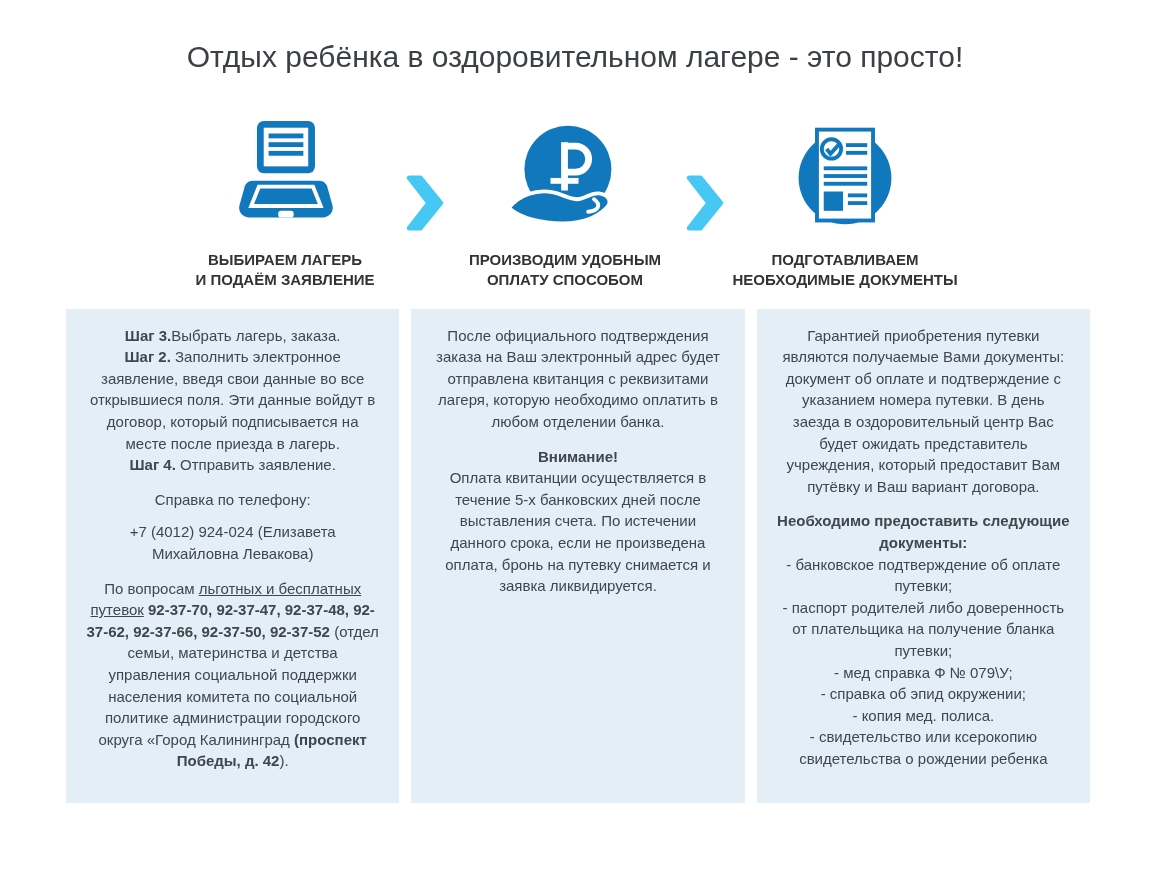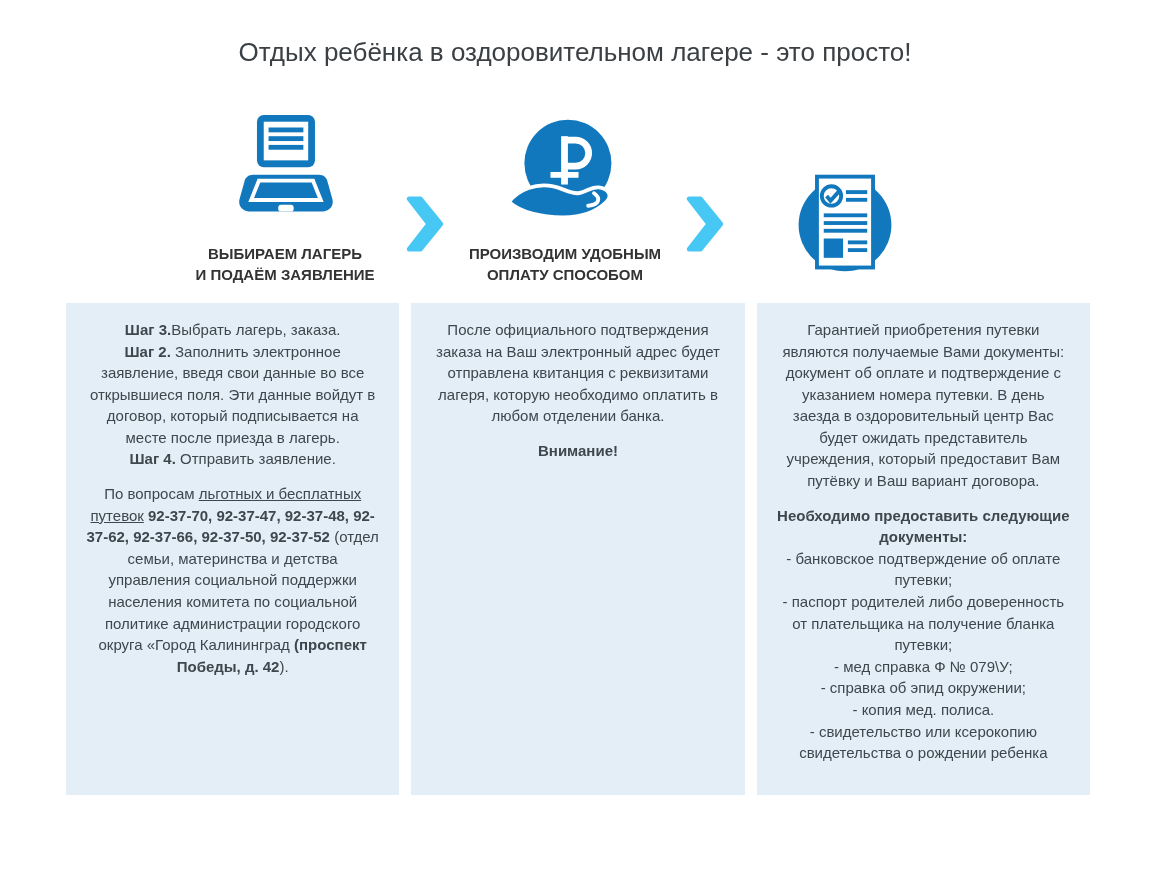--- a/index.html
+++ b/index.html
@@ -5,27 +5,27 @@
   * { box-sizing: border-box; }
   body {
     margin: 0;
     background: #ffffff;
     width: 1150px;
     font-family: "Liberation Sans", sans-serif;
   }
   .page-title {
     padding-top: 20px;
     text-align: center;
-    font-size: 26px;
+    font-size: 30px;
     font-weight: 400;
     color: var(--title_text);
   }
   .steps-row {
     display: flex;
-    align-items: flex-end;
+    align-items: center;
     margin: 42px 0 0 165px;
     width: 800px;
   }
   .step-col {
     width: 240px;
     display: flex;
     flex-direction: column;
     align-items: center;
   }
   .icon-wrap {
@@ -138,32 +138,38 @@
           <rect x="61" y="25" width="22" height="4" fill="currentColor"></rect>
           <rect x="61" y="33" width="22" height="4" fill="currentColor"></rect>
           <rect x="38" y="49" width="45" height="4" fill="currentColor"></rect>
           <rect x="38" y="57" width="45" height="4" fill="currentColor"></rect>
           <rect x="38" y="65" width="45" height="4" fill="currentColor"></rect>
           <rect x="38" y="75" width="20" height="20" fill="currentColor"></rect>
           <rect x="63" y="77" width="20" height="4" fill="currentColor"></rect>
           <rect x="63" y="85" width="20" height="4" fill="currentColor"></rect>
         </svg>
       </div>
+      <div class="step-title">
+        <span>ПОДГОТАВЛИВАЕМ</span><br>
+        <span>НЕОБХОДИМЫЕ ДОКУМЕНТЫ</span>
+      </div>
     </div>
 
   </div>
 
   <div class="boxes-row">
     <div class="info-box">
         <p><span class="b">Шаг 3.</span><span>Выбрать лагерь, заказа.</span><br><span class="b">Шаг 2.</span><span> Заполнить электронное заявление, введя свои данные во все открывшиеся поля. Эти данные войдут в договор, который подписывается на месте после приезда в лагерь.</span><br><span class="b">Шаг 4.</span><span> Отправить заявление.</span></p>
+        <p class="gap"><span>Справка по телефону:</span></p>
+        <p><span>+7 (4012) 924-024 (Елизавета Михайловна Левакова)</span></p>
         <p class="gap"><span>По вопросам </span><span class="u">льготных и бесплатных путевок</span><span> </span><span class="b">92-37-70, 92-37-47, 92-37-48, 92-37-62, 92-37-66, 92-37-50, 92-37-52</span><span> (отдел семьи, материнства и детства управления социальной поддержки населения комитета по социальной политике администрации городского округа «Город Калининград </span><span class="b">(проспект Победы, д. 42</span><span>).</span></p>
       </div>
     <div class="info-box">
         <p><span>После официального подтверждения заказа на Ваш электронный адрес будет отправлена квитанция с реквизитами лагеря, которую необходимо оплатить в любом отделении банка.</span></p>
-        <p class="gap"><span class="b">Внимание!</span><br></p>
+        <p class="gap"><span class="b">Внимание!</span><br><span>Оплата квитанции осуществляется в течение 5-х банковских дней после выставления счета. По истечении данного срока, если не произведена оплата, бронь на путевку снимается и заявка ликвидируется.</span></p>
       </div>
     <div class="info-box">
         <p><span>Гарантией приобретения путевки являются получаемые Вами документы: документ об оплате и подтверждение с указанием номера путевки. В день заезда в оздоровительный центр Вас будет ожидать представитель учреждения, который предоставит Вам путёвку и Ваш вариант договора.</span></p>
         <p class="gap"><span class="b">Необходимо предоставить следующие документы:</span><br><span>- банковское подтверждение об оплате путевки;</span><br><span>- паспорт родителей либо доверенность от плательщика на получение бланка путевки;</span><br><span>- мед справка Ф № 079\У;</span><br><span>- справка об эпид окружении;</span><br><span>- копия мед. полиса.</span><br><span>- свидетельство или ксерокопию свидетельства о рождении ребенка</span></p>
       </div>
   </div>
 
 </div>
 
 </body></html>

